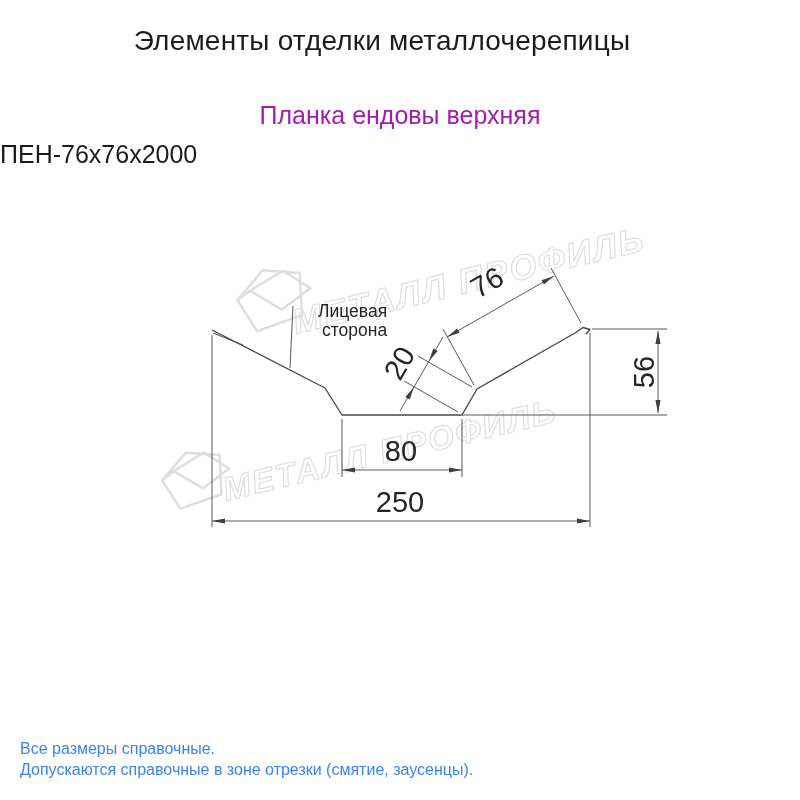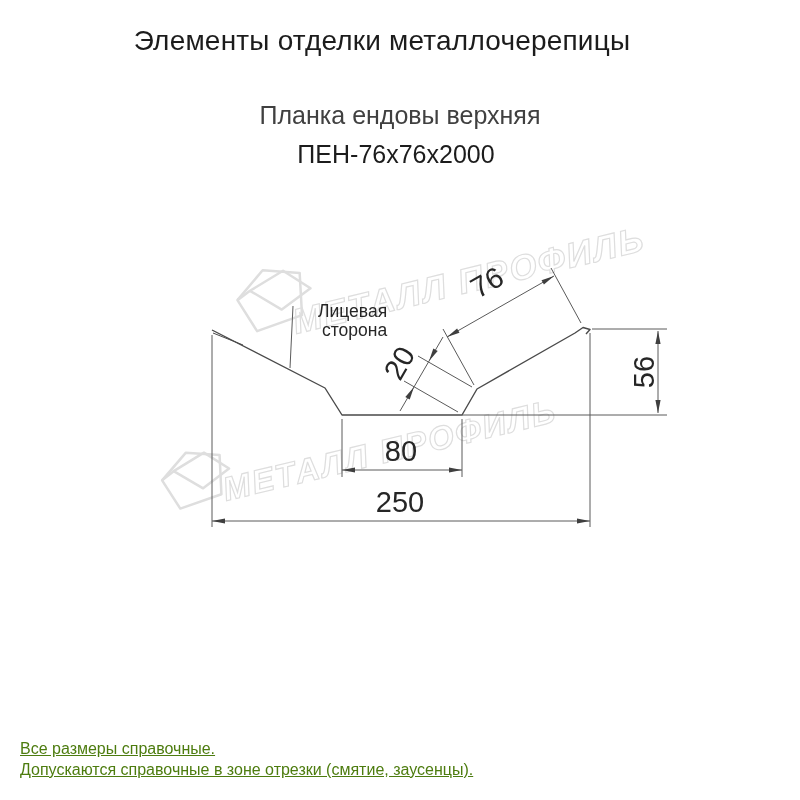--- a/index.html
+++ b/index.html
@@ -6,28 +6,28 @@
   .page{
     position:relative;width:720px;height:800px;background:#ffffff;
     font-family:"Liberation Sans",sans-serif;overflow:hidden;color:#1e1e1e;
   }
   .title{
     position:absolute;top:25px;left:0;width:764px;text-align:center;
     font-size:28px;letter-spacing:0.2px;color:#1c1c1c;
   }
   .subtitle{
     position:absolute;top:101px;left:0;width:800px;text-align:center;
-    font-size:25px;color:#404040;
+    font-size:25px;color:#a21caf;
   }
   .product-code{
-    position:absolute;top:140px;left:0;width:792px;text-align:center;
+    position:absolute;top:140px;left:0;width:792px;text-align:left;
     font-size:25px;color:#1c1c1c;
   }
   .footnotes{
-    position:absolute;left:20px;top:739px;font-size:16px;line-height:20.5px;color:#4d7c0f;text-decoration:underline;
+    position:absolute;left:20px;top:739px;font-size:16px;line-height:20.5px;color:#3b82f6;
   }
   svg.drawing{position:absolute;left:0;top:0;}
   .dim-text{font-size:29px;fill:#262626;}
   .face-text{font-size:17.5px;fill:#262626;}
   .wm-text{font-size:35px;font-weight:bold;font-style:italic;letter-spacing:2px;
            fill:none;stroke:#dedede;stroke-width:1.2px;}
   .wm-text-b{font-size:33px;}
 </style>
 </head>
 <body>

